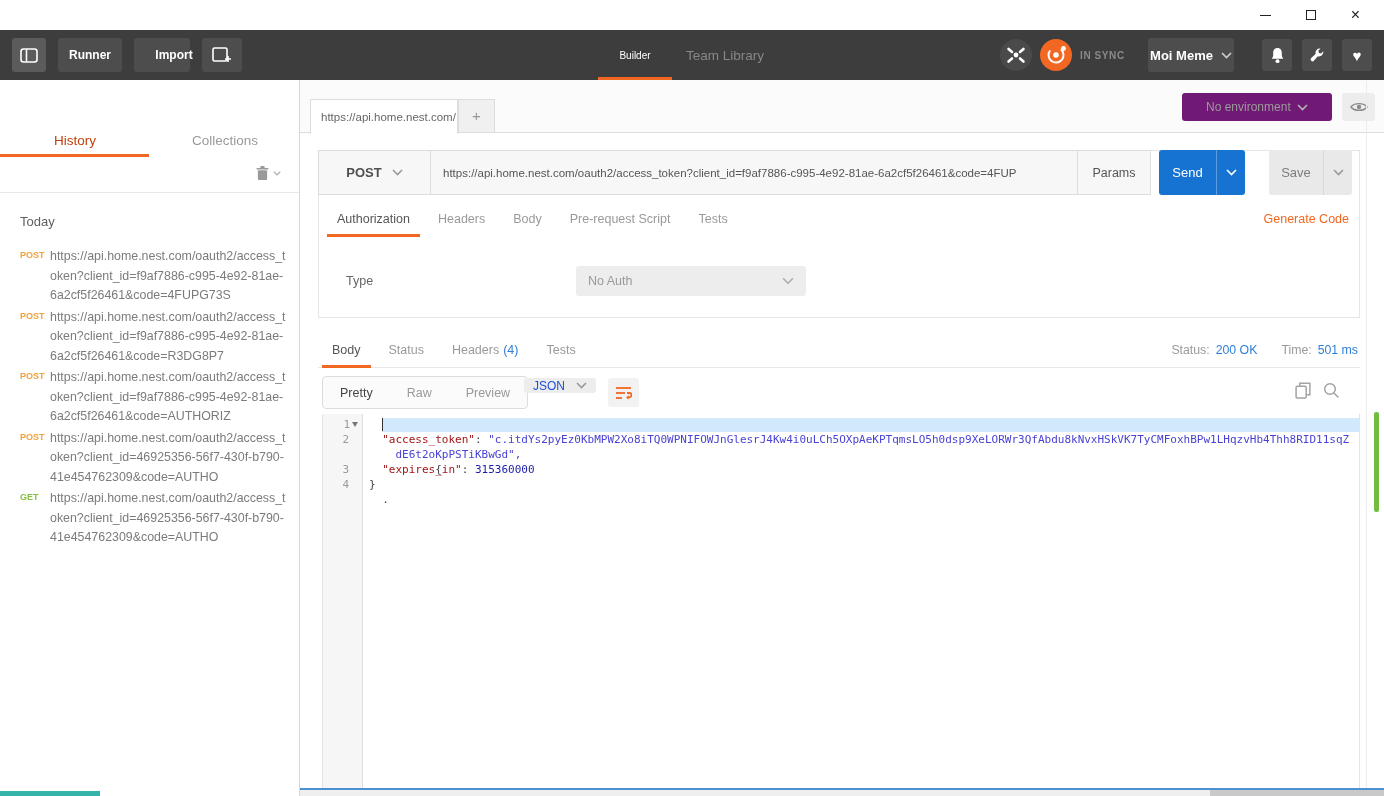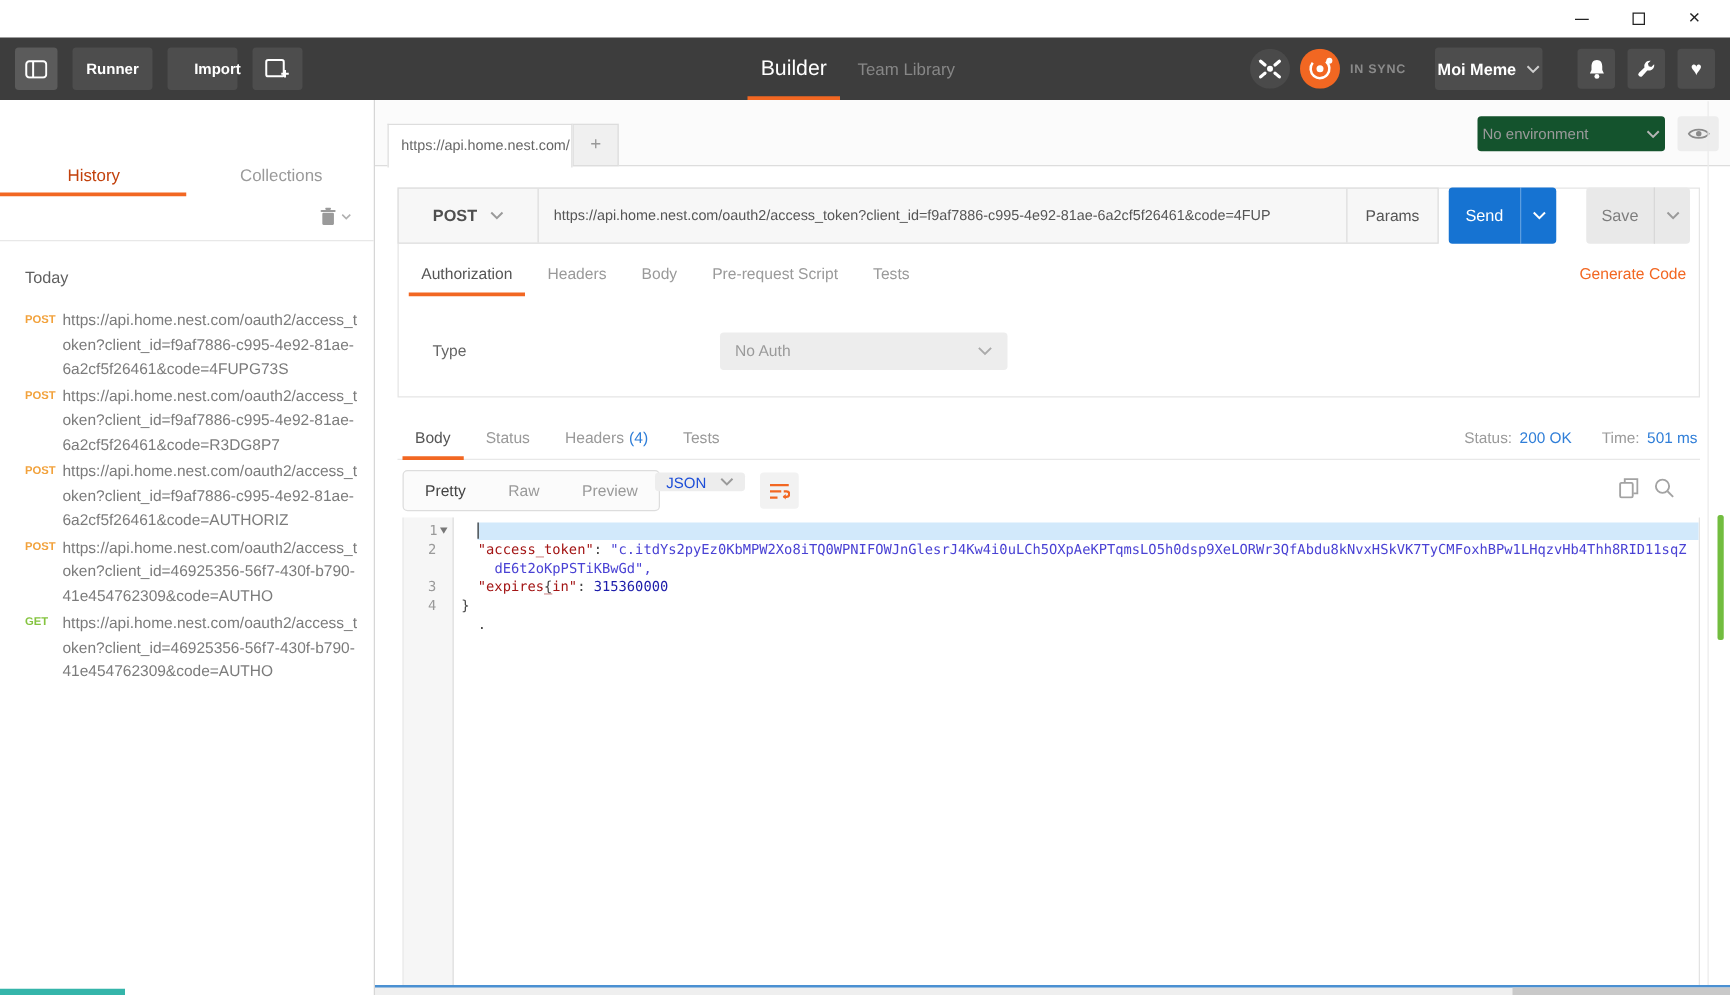--- a/index.html
+++ b/index.html
@@ -17,21 +17,21 @@
 
   
   .appbar { position:absolute; left:0; top:30px; width:100%; height:50px; background:#3d3d3d; }
   .hbtn { position:absolute; top:8px; height:34px; background:#4d4d4d; border-radius:3px; color:#fff;
           font-weight:bold; font-size:12px; display:flex; align-items:center; justify-content:center; }
   .toggle-btn { left:12px; width:34px; background:#5b5b5b; }
   .runner-btn { left:58px; width:64px; }
   .import-btn { left:134px; width:56px;padding-left:24px; }
   .newwin-btn { left:202px; width:40px; }
   .builder-tab { position:absolute; left:596px; top:0; height:50px; width:78px; display:flex; align-items:center;
-                 justify-content:center; color:#fff; font-size:17px; }
+                 justify-content:center; color:#fff; font-size:10px; }
   .builder-tab .u { position:absolute; left:2px; right:2px; bottom:0; height:3px; background:#f26722; }
   .team-tab { position:absolute; left:686px; top:0; height:50px; display:flex; align-items:center; color:#878787; font-size:13.5px; }
   .proxy-btn { position:absolute; left:1000px; top:9px; width:32px; height:32px; border-radius:50%; }
   .sync-btn  { position:absolute; left:1040px; top:9px; width:32px; height:32px; border-radius:50%; }
   .sync-label { position:absolute; left:1080px; top:0; height:50px; display:flex; align-items:center;
                 color:#8a8a8a; font-size:10px; letter-spacing:.6px; font-weight:bold; }
   .account-btn { left:1148px; width:86px; gap:8px; font-size:13px; }
   .icbtn { position:absolute; top:9px; width:30px; height:32px; background:#4d4d4d; border-radius:3px;
            display:flex; align-items:center; justify-content:center; color:#fff; }
   .bell-btn { left:1262px; } .wrench-btn { left:1302px; } .heart-btn { left:1342px; font-size:15px; }
@@ -58,22 +58,22 @@
   .teal-bar { position:absolute; left:0; bottom:0; width:100px; height:5px; background:#35b5aa; }
 
   
   .main { position:absolute; left:300px; top:80px; width:1084px; height:716px; background:#fff; }
   .tabstrip { position:absolute; left:0; top:0; width:100%; height:53px; background:#fbfbfb; border-bottom:1px solid #ddd; }
   .req-tab { position:absolute; left:10px; top:19px; width:148px; height:35px; background:#fff; border:1px solid #ddd;
              border-bottom:none; font-size:11.5px; color:#666; line-height:34px; padding:0 10px; white-space:nowrap;
              overflow:hidden; z-index:2; }
   .plus-tab { position:absolute; left:158px; top:19px; width:37px; height:34px; background:#f0f0f0; border:1px solid #ddd;
               color:#999; font-size:15px; text-align:center; line-height:32px; }
-  .env-select { position:absolute; left:882px; top:13px; width:150px; height:28px; background:#14532d; border-radius:3px;
-                color:#9a9a9a; font-size:12px; display:flex; align-items:center; justify-content:space-between; padding:0 4px; }
+  .env-select { position:absolute; left:882px; top:13px; width:150px; height:28px; background:#701a75; border-radius:3px;
+                color:#9a9a9a; font-size:12px; display:flex; align-items:center; justify-content:space-between; padding:0 24px; }
   .eye-btn { position:absolute; left:1042px; top:13px; width:33px; height:28px; background:#ededed; border-radius:3px;
              display:flex; align-items:center; justify-content:center; }
 
   .req-panel { position:absolute; left:18px; top:70px; width:1042px; height:168px; border:1px solid #e5e5e5; background:#fff; }
   .url-row { position:absolute; left:-1px; top:-1px; height:45px; width:833px; border:1px solid #ddd; background:#f7f7f7; display:flex; }
   .method-cell { width:112px; display:flex; align-items:center; justify-content:center; gap:10px; font-weight:bold;
                  font-size:13px; color:#4f4f4f; border-right:1px solid #ddd; }
   .url-cell { flex:1; display:flex; align-items:center; padding:0 12px; overflow:hidden; }
   .url-cell input { width:100%; border:none; background:transparent; font-size:11.5px; color:#555; outline:none; font-family:inherit; }
   .params-cell { width:73px; border-left:1px solid #ddd; display:flex; align-items:center; justify-content:center;

